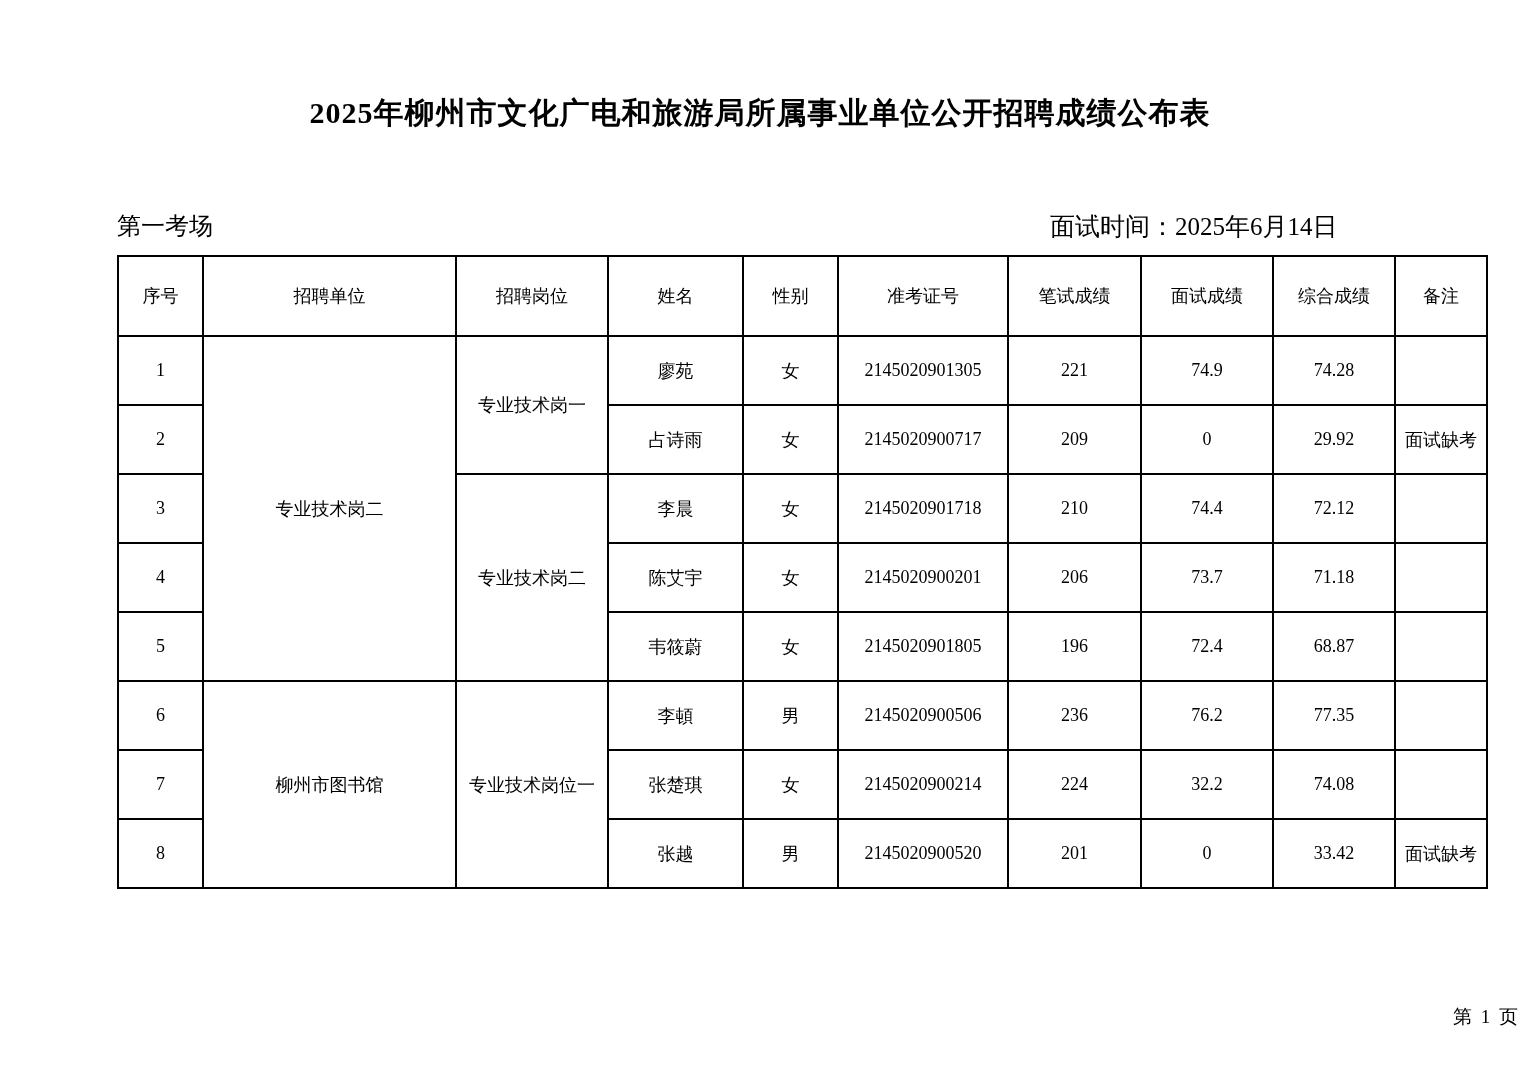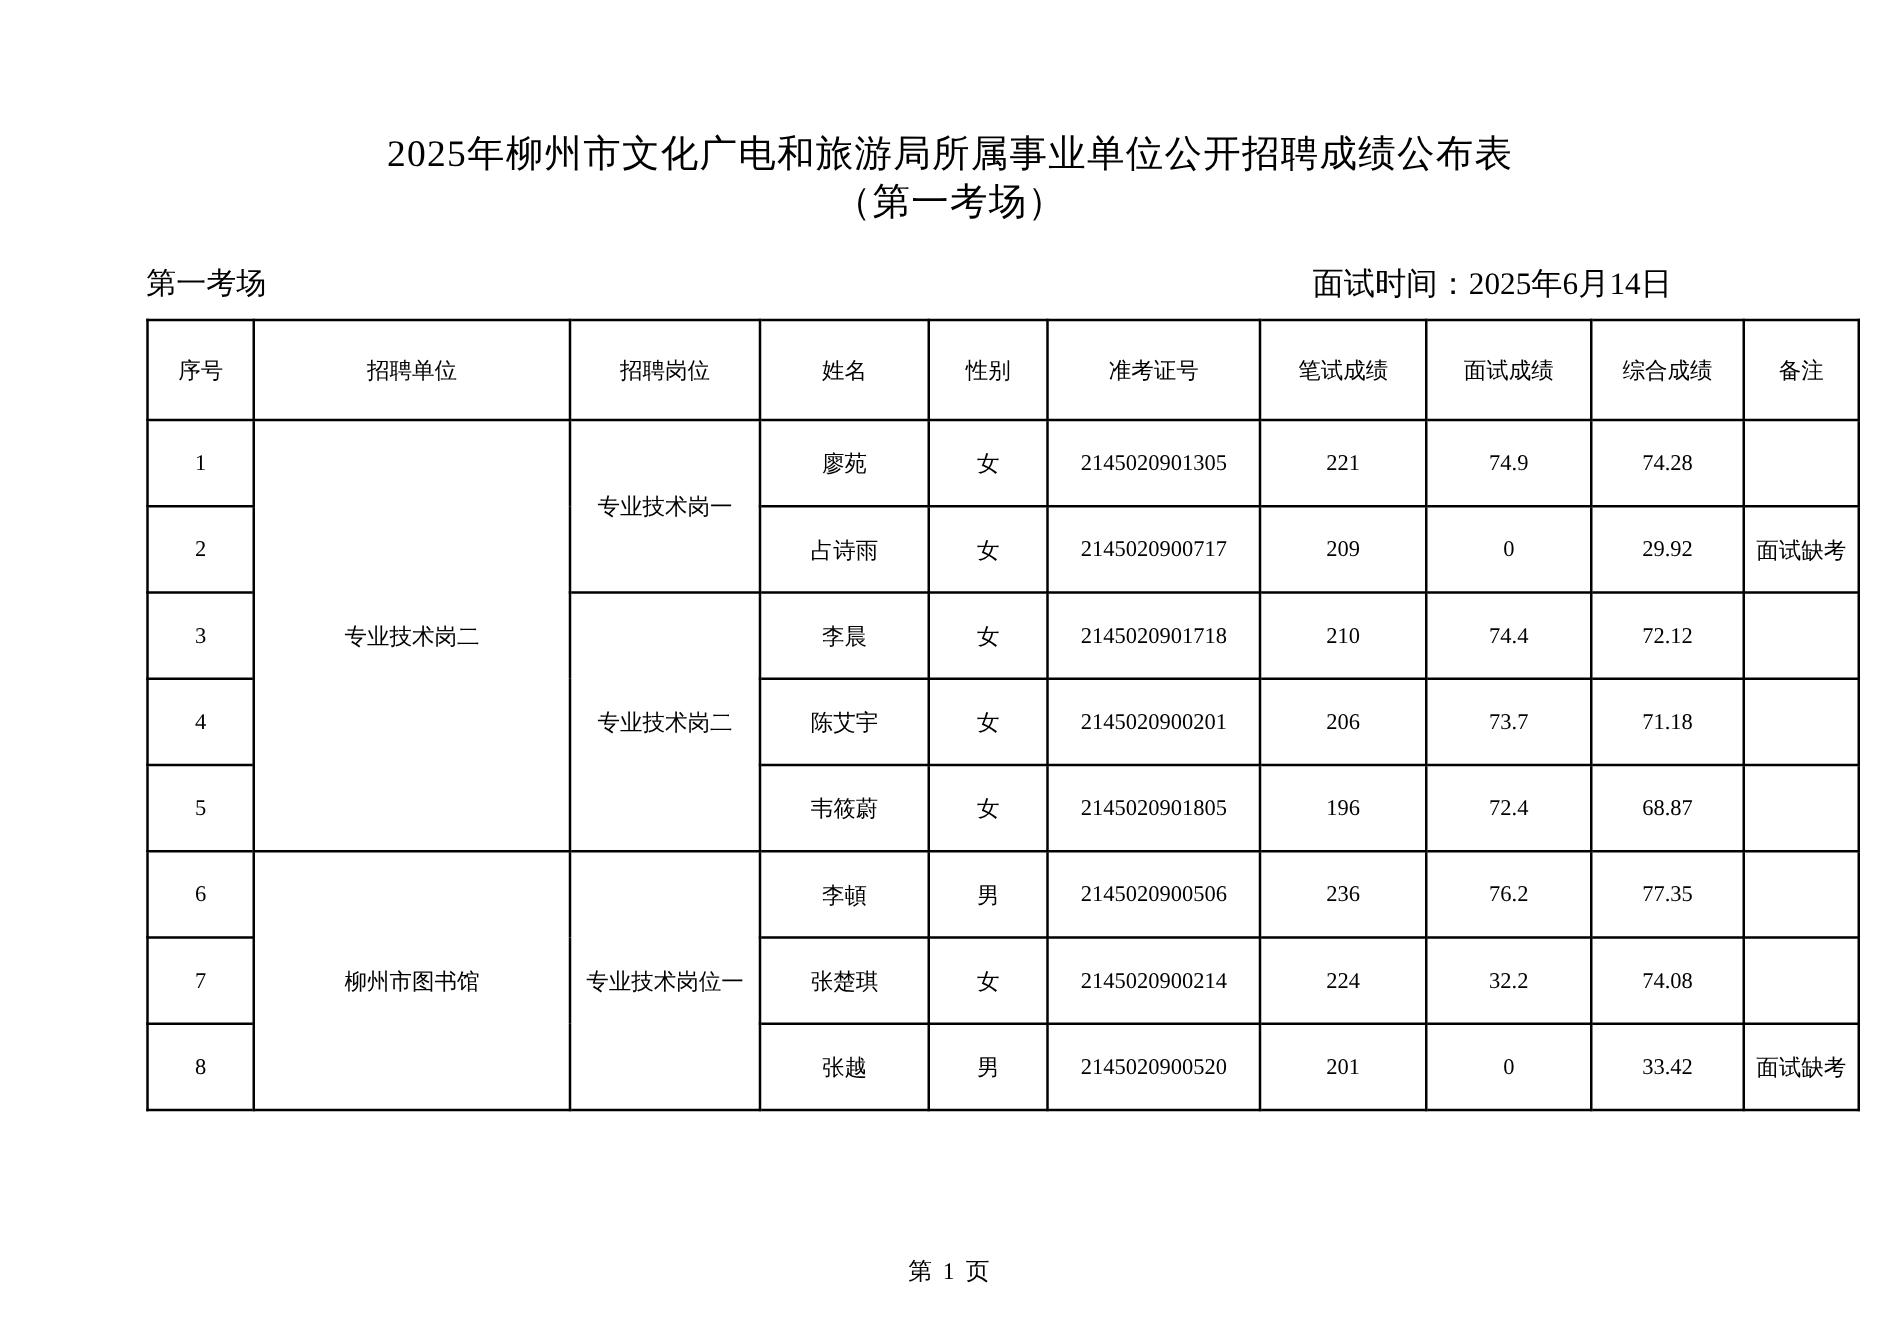--- a/index.html
+++ b/index.html
@@ -15,25 +15,24 @@
     height: 1074px;
     background: #ffffff;
     overflow: hidden;
   }
   .title-block {
     position: absolute;
     top: 94px;
     left: 0;
     width: 100%;
     text-align: center;
-    font-weight: 400;
+    font-weight: 700;
     font-size: 30px;
     line-height: 38px;
     letter-spacing: 1px;
-    margin-top: 11px;
   }
   .venue-label {
     position: absolute;
     left: 117px;
     top: 210px;
     font-size: 24px;
   }
   .interview-time {
     position: absolute;
     left: 1050px;
@@ -58,33 +57,32 @@
     overflow: hidden;
     white-space: nowrap;
   }
   .score-table thead tr { height: 80px; }
   .score-table tbody tr { height: 69px; }
   .page-footer {
     position: absolute;
     top: 1004px;
     left: 0;
     width: 100%;
-    text-align: center;
+    text-align: right;
     font-size: 19px;
     letter-spacing: 2px;
   }
 </style>
 </head>
 <body>
 
 <div class="page">
 
   <div class="title-block">
     <div>2025年柳州市文化广电和旅游局所属事业单位公开招聘成绩公布表</div>
-    <div>（第一考场）</div>
   </div>
 
   <div class="venue-label">第一考场</div>
   <div class="interview-time">面试时间：2025年6月14日</div>
 
   <table class="score-table">
     <colgroup>
       <col style="width:85px">
       <col style="width:253px">
       <col style="width:152px">

